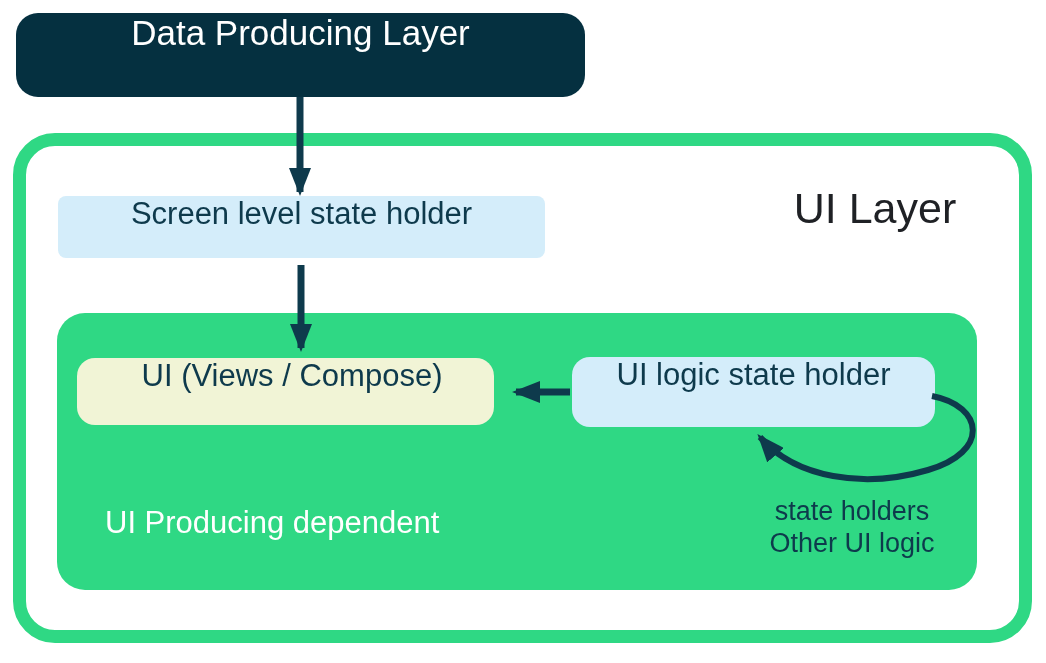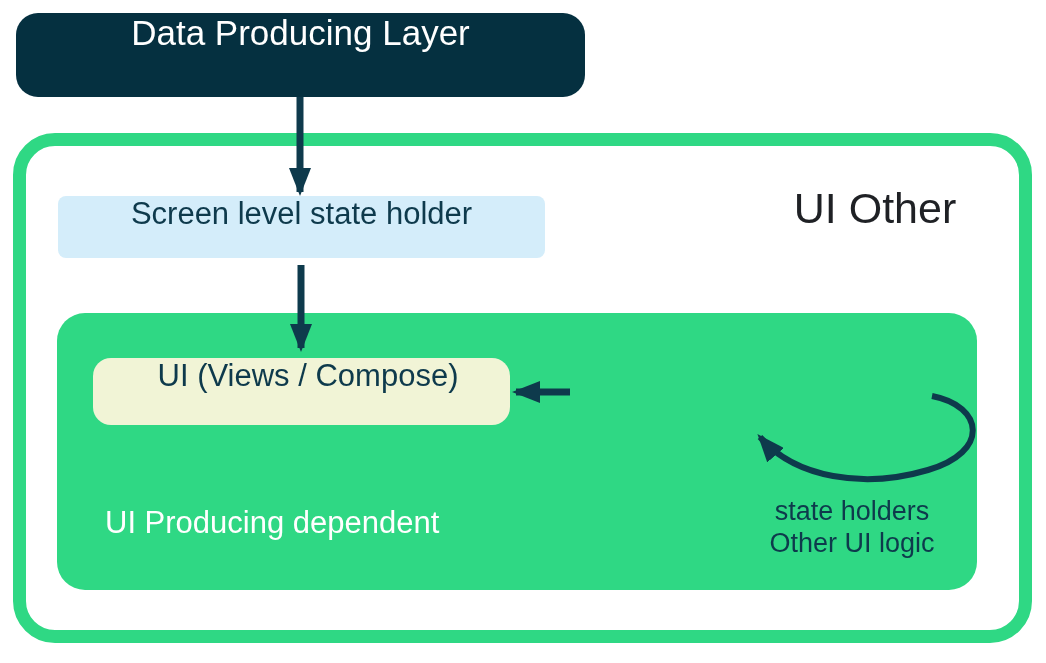--- a/index.html
+++ b/index.html
@@ -69,21 +69,21 @@
 
   .green-container {
     position: absolute;
     left: 57px; top: 313px;
     width: 920px; height: 277px;
     background: var(--green, #2fd884);
     border-radius: 28px;
   }
 
   .ui-views-box {
-    left: 93px; top: 358px;
+    left: 77px; top: 358px;
     width: 417px; height: 67px;
     background: var(--cream, #f1f4d6);
     border-radius: 18px;
     font-size: 31px;
     padding-left: 13px;
   }
 
   .ui-logic-box {
     left: 572px; top: 357px;
     width: 363px; height: 70px;
@@ -128,32 +128,35 @@
 <body>
 
 <div class="canvas">
 
   <div class="node dark-box">
     <span>Data Producing Layer</span>
   </div>
 
   <div class="outer-layer"></div>
 
-  <div class="ui-layer-title">UI Other</div>
+  <div class="ui-layer-title">UI Layer</div>
 
   <div class="node screen-box">
     <span>Screen level state holder</span>
   </div>
 
   <div class="green-container"></div>
 
   <div class="node ui-views-box">
     <span>UI (Views / Compose)</span>
   </div>
 
+  <div class="node ui-logic-box">
+    <span>UI logic state holder</span>
+  </div>
 
   <div class="lifecycle-label">UI Producing dependent</div>
 
   <div class="other-label">
     <span>state holders</span>
     <span>Other UI logic</span>
   </div>
 
   <svg class="arrows" viewBox="0 0 1046 663" xmlns="http://www.w3.org/2000/svg">
     <defs>

